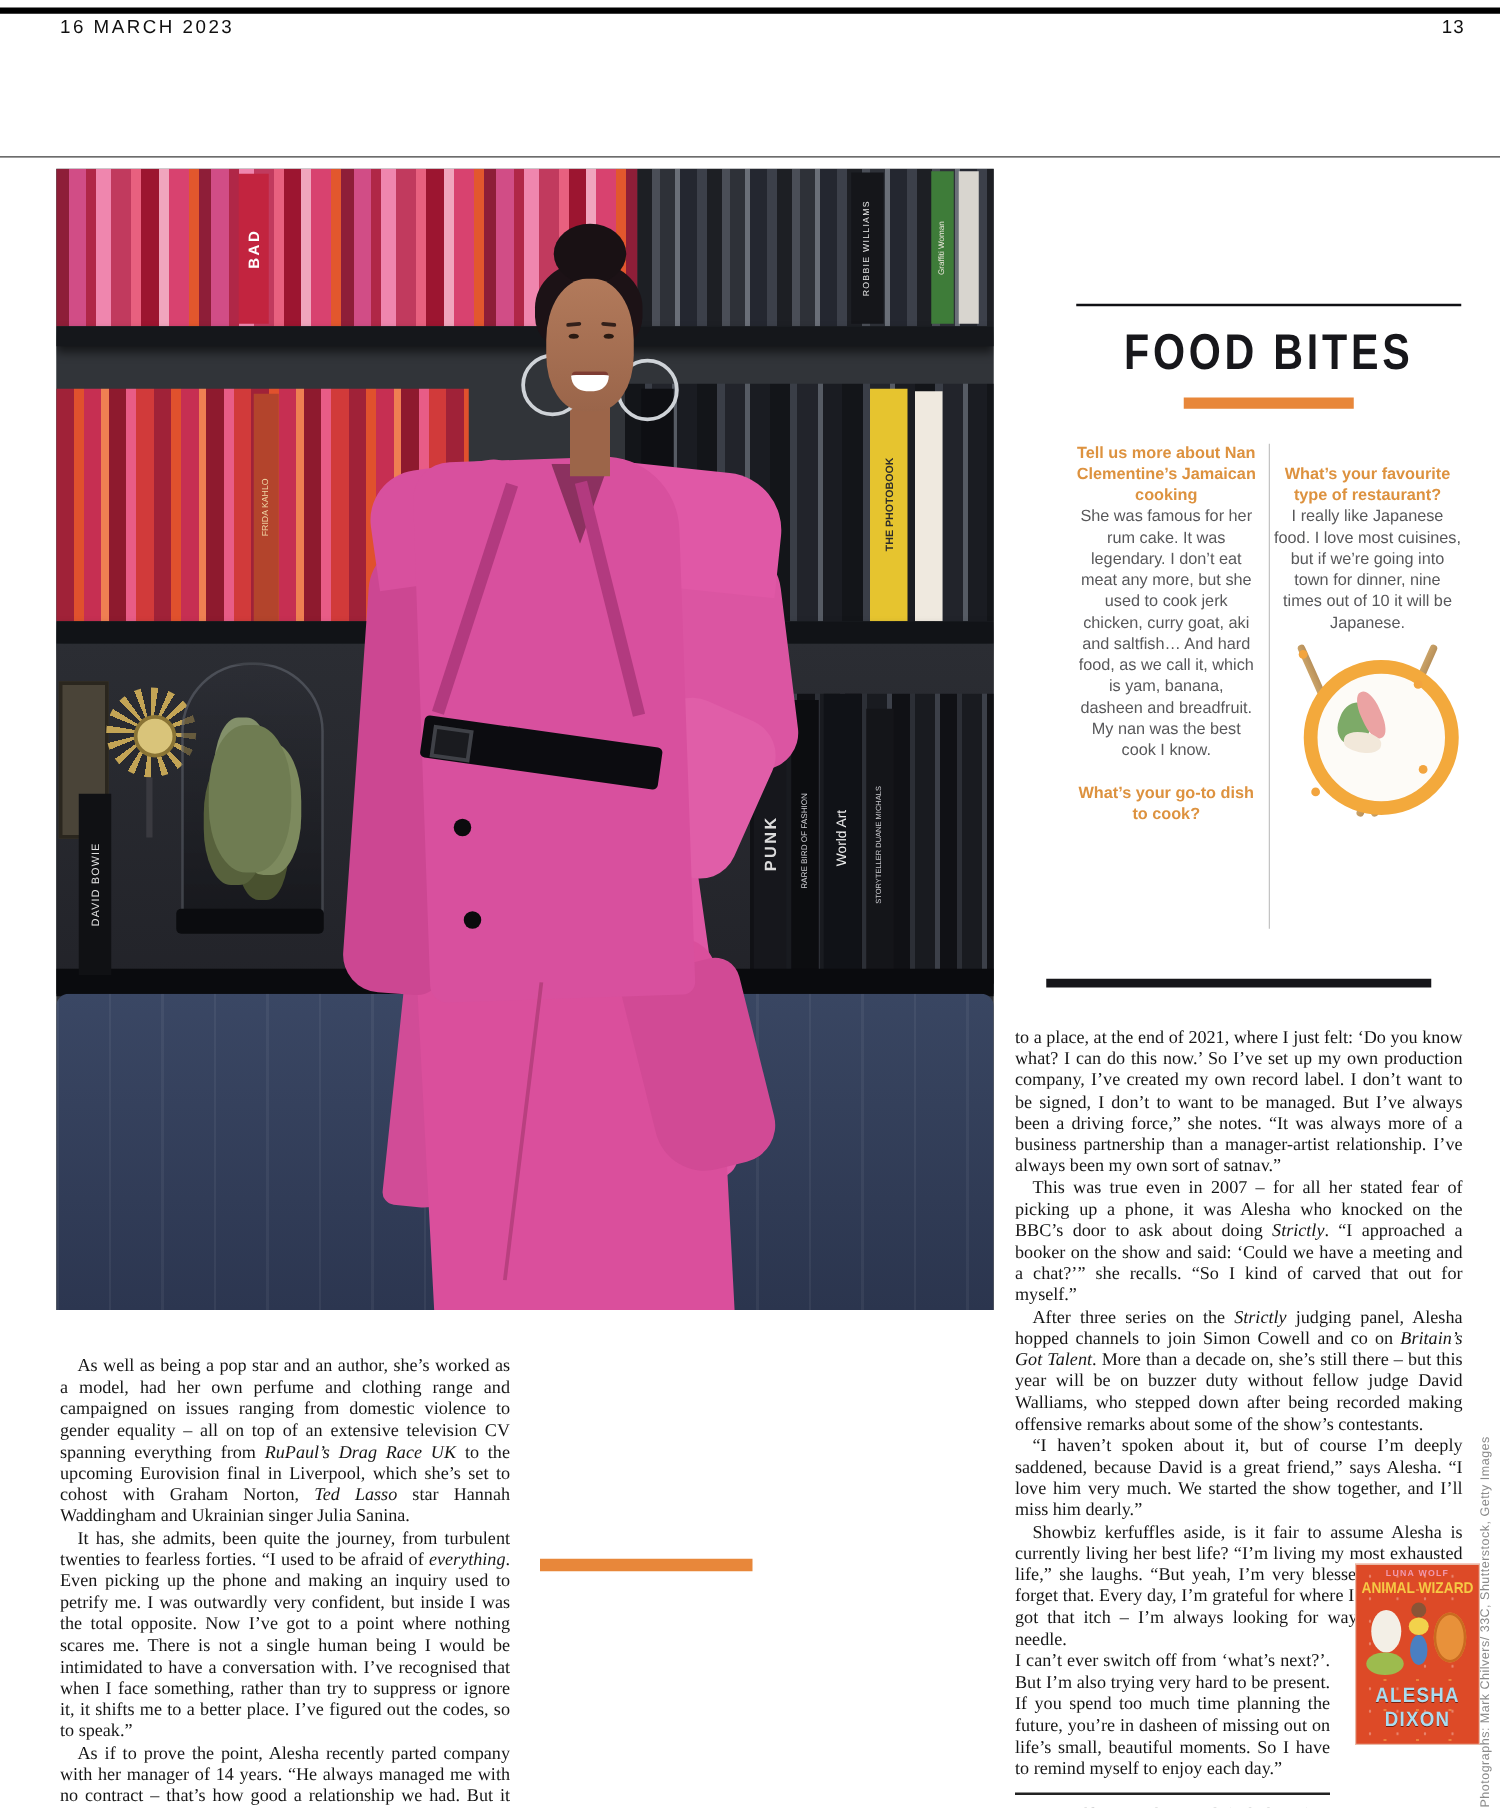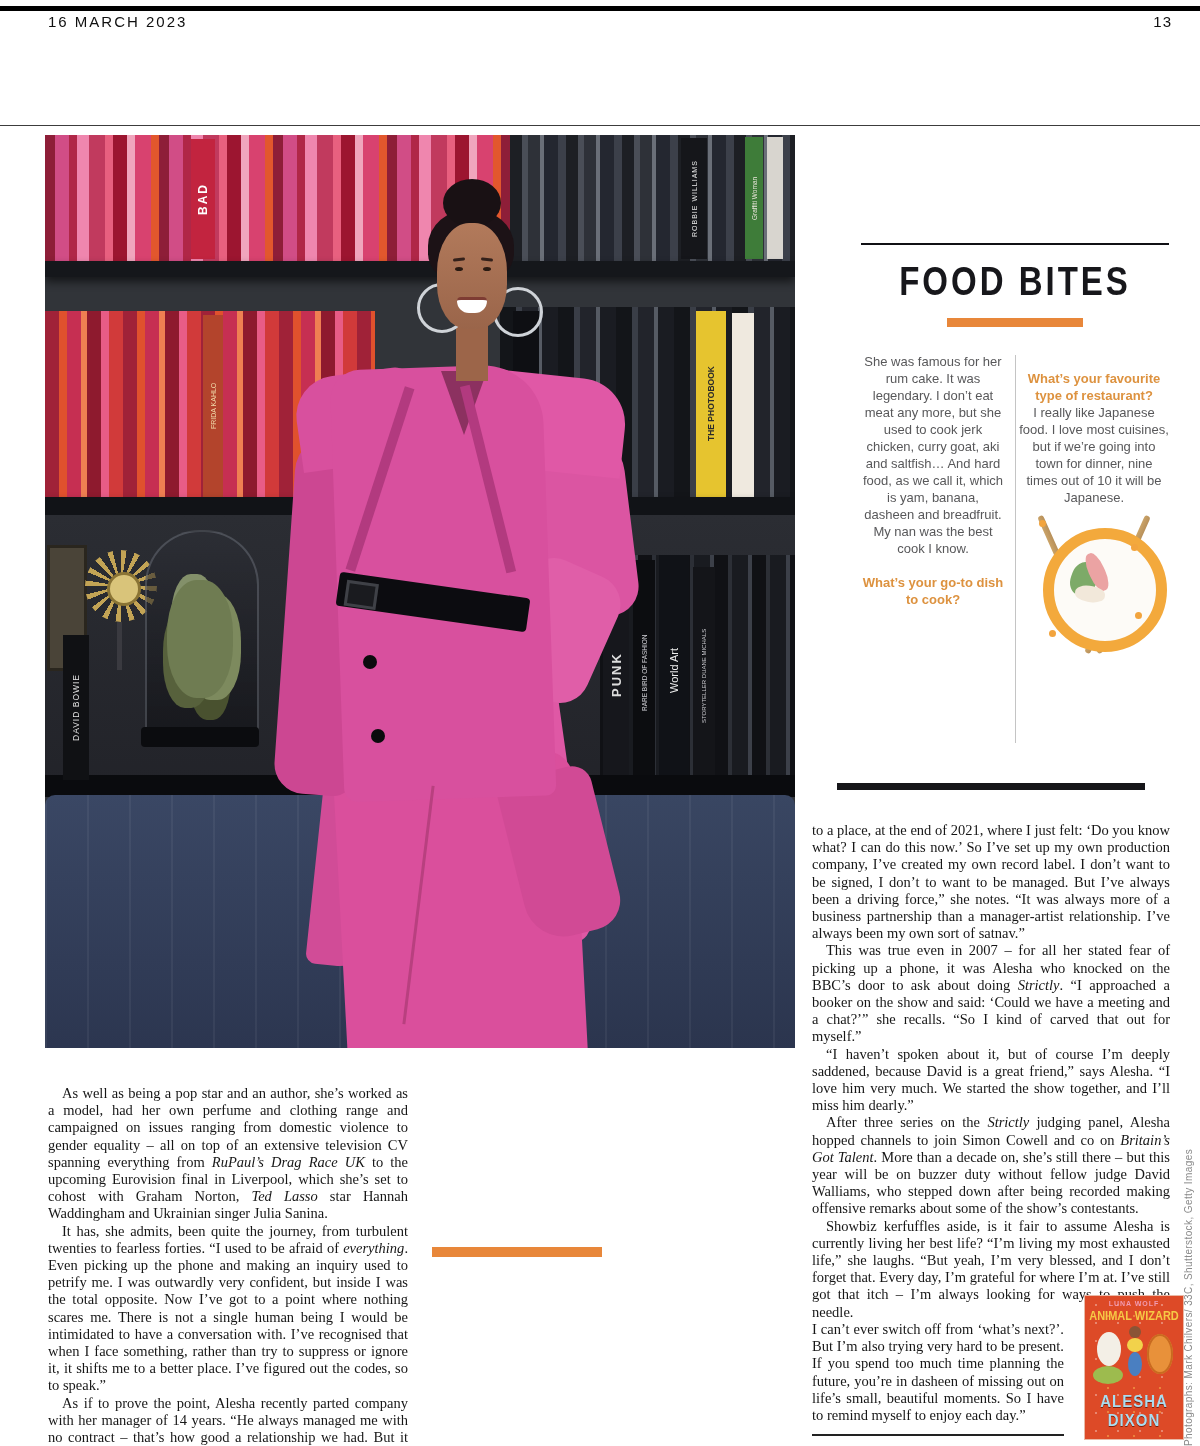--- a/index.html
+++ b/index.html
@@ -131,21 +131,21 @@
   .right-col{left:812px;top:822px;width:358px;}
   .narrow{width:252px;}
   .end-rule{width:252px;height:2px;background:#222;margin:10px 0 8px;}
   .book-credit{width:252px;font-style:italic;}
   .pull-quote{position:absolute;left:432px;top:1080px;width:362px;margin:0;
      font-family:"DejaVu Serif",serif;font-weight:bold;font-size:23px;line-height:25.5px;
      color:#1b1b1b;text-align:left;letter-spacing:-0.2px;}
   .quote-bar{position:absolute;left:432px;top:1247px;width:170px;height:10px;background:#e8873a;}
 
   
-  .book-cover{position:absolute;left:1084px;top:1295px;width:98px;height:143px;background:#dd4a27;
+  .book-cover{position:absolute;left:1084px;top:1251px;width:98px;height:143px;background:#dd4a27;
      border:1px solid #e9b9a6;overflow:hidden;
      background-image:radial-gradient(#ffffff55 1px,rgba(0,0,0,0) 1.2px),radial-gradient(#ffd75e66 1px,rgba(0,0,0,0) 1.2px);
      background-size:22px 18px,26px 24px;background-position:0 0,10px 8px;}
   .bc-series{position:absolute;left:0;top:4px;width:100%;text-align:center;font-size:7px;font-weight:bold;
      color:#f19ab0;letter-spacing:1px;}
   .bc-title{position:absolute;left:0;top:13px;width:100%;text-align:center;font-size:11px;font-weight:bold;
      color:#f6c945;letter-spacing:0;transform:scaleY(1.15);}
   .bc-art{position:absolute;left:0;top:28px;width:100%;height:66px;}
   .bc-art span{position:absolute;border-radius:50%;}
   .bc-bear{left:12px;top:8px;width:24px;height:34px;background:#f3efe6;border-radius:45%;}
@@ -240,20 +240,21 @@
     <div class="fg fg-smile"></div>
   </div>
 
   <aside class="fb">
     <div class="fb-toprule"></div>
     <h2 class="fb-title">FOOD BITES</h2>
     <div class="fb-bar"></div>
     <div class="fb-cols">
       <div class="fb-divider"></div>
       <div class="fb-col">
+        <p class="fb-q">Tell us more about Nan Clementine’s Jamaican cooking</p>
         <p class="fb-a">She was famous for her rum cake. It was legendary. I don’t eat meat any more, but she used to cook jerk chicken, curry goat, aki and saltfish… And hard food, as we call it, which is yam, banana, dasheen and breadfruit. My nan was the best cook I know.</p>
         <p class="fb-q fb-mt">What’s your go-to dish to cook?</p>
       </div>
       <div class="fb-col">
         <p class="fb-q fb-mt">What’s your favourite type of restaurant?</p>
         <p class="fb-a">I really like Japanese food. I love most cuisines, but if we’re going into town for dinner, nine times out of 10 it will be Japanese.</p>
         <div class="sushi">
           <div class="stick stick-l"></div>
           <div class="stick stick-r"></div>
           <div class="roll"></div>
@@ -274,22 +275,22 @@
     <p class="ind">As well as being a pop star and an author, she’s worked as a model, had her own perfume and clothing range and campaigned on issues ranging from domestic violence to gender equality – all on top of an extensive television CV spanning everything from <i>RuPaul’s Drag Race UK</i> to the upcoming Eurovision final in Liverpool, which she’s set to cohost with Graham Norton, <i>Ted Lasso</i> star Hannah Waddingham and Ukrainian singer Julia Sanina.</p>
     <p class="ind">It has, she admits, been quite the journey, from turbulent twenties to fearless forties. “I used to be afraid of <i>everything</i>. Even picking up the phone and making an inquiry used to petrify me. I was outwardly very confident, but inside I was the total opposite. Now I’ve got to a point where nothing scares me. There is not a single human being I would be intimidated to have a conversation with. I’ve recognised that when I face something, rather than try to suppress or ignore it, it shifts me to a better place. I’ve figured out the codes, so to speak.”</p>
     <p class="ind">As if to prove the point, Alesha recently parted company with her manager of 14 years. “He always managed me with no contract – that’s how good a relationship we had. But it got</p>
   </div>
 
   <div class="quote-bar"></div>
 
   <div class="col right-col">
     <p>to a place, at the end of 2021, where I just felt: ‘Do you know what? I can do this now.’ So I’ve set up my own production company, I’ve created my own record label. I don’t want to be signed, I don’t to want to be managed. But I’ve always been a driving force,” she notes. “It was always more of a business partnership than a manager-artist relationship. I’ve always been my own sort of satnav.”</p>
     <p class="ind">This was true even in 2007 – for all her stated fear of picking up a phone, it was Alesha who knocked on the BBC’s door to ask about doing <i>Strictly</i>. “I approached a booker on the show and said: ‘Could we have a meeting and a chat?’” she recalls. “So I kind of carved that out for myself.”</p>
+    <p class="ind">After three series on the <i>Strictly</i> judging panel, Alesha hopped channels to join Simon Cowell and co on <i>Britain’s Got Talent</i>. More than a decade on, she’s still there – but this year will be on buzzer duty without fellow judge David Walliams, who stepped down after being recorded making offensive remarks about some of the show’s contestants.</p>
     <p class="ind">“I haven’t spoken about it, but of course I’m deeply saddened, because David is a great friend,” says Alesha. “I love him very much. We started the show together, and I’ll miss him dearly.”</p>
-    <p class="ind">After three series on the <i>Strictly</i> judging panel, Alesha hopped channels to join Simon Cowell and co on <i>Britain’s Got Talent</i>. More than a decade on, she’s still there – but this year will be on buzzer duty without fellow judge David Walliams, who stepped down after being recorded making offensive remarks about some of the show’s contestants.</p>
     <p class="ind">Showbiz kerfuffles aside, is it fair to assume Alesha is currently living her best life? “I’m living my most exhausted life,” she laughs. “But yeah, I’m very blessed, and I don’t forget that. Every day, I’m grateful for where I’m at. I’ve still got that itch – I’m always looking for ways to push the needle.</p>
     <p class="narrow">I can’t ever switch off from ‘what’s next?’. But I’m also trying very hard to be present. If you spend too much time planning the future, you’re in dasheen of missing out on life’s small, beautiful moments. So I have to remind myself to enjoy each day.”</p>
     <div class="end-rule"></div>
     <p class="book-credit">Luna Wolf: Animal Wizard (Scholastic) is out now</p>
   </div>
 
   <div class="book-cover">
     <div class="bc-series">LUNA WOLF</div>
     <div class="bc-title">ANIMAL WIZARD</div>
     <div class="bc-art">

